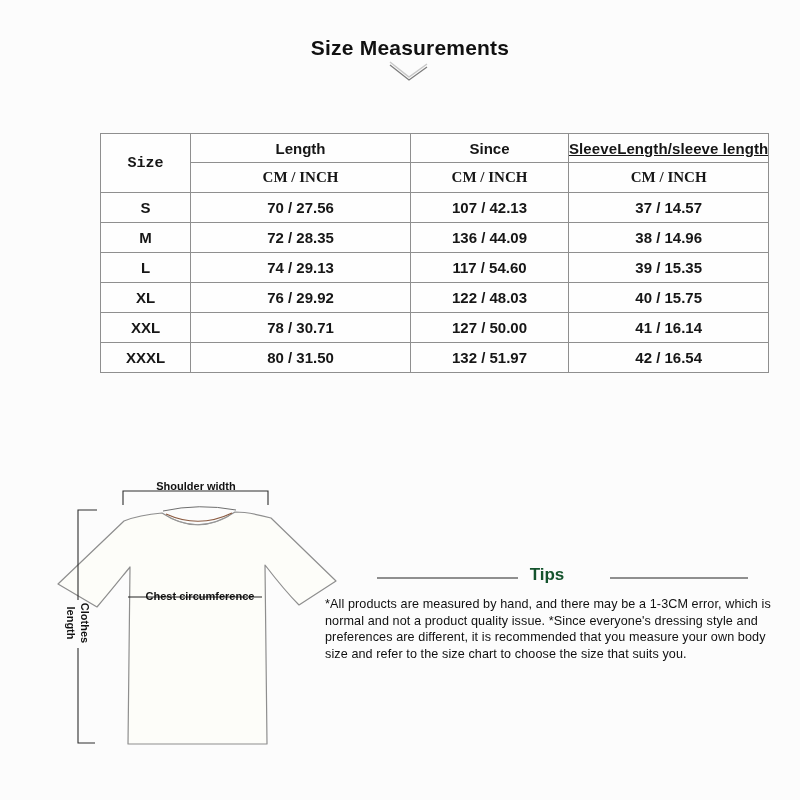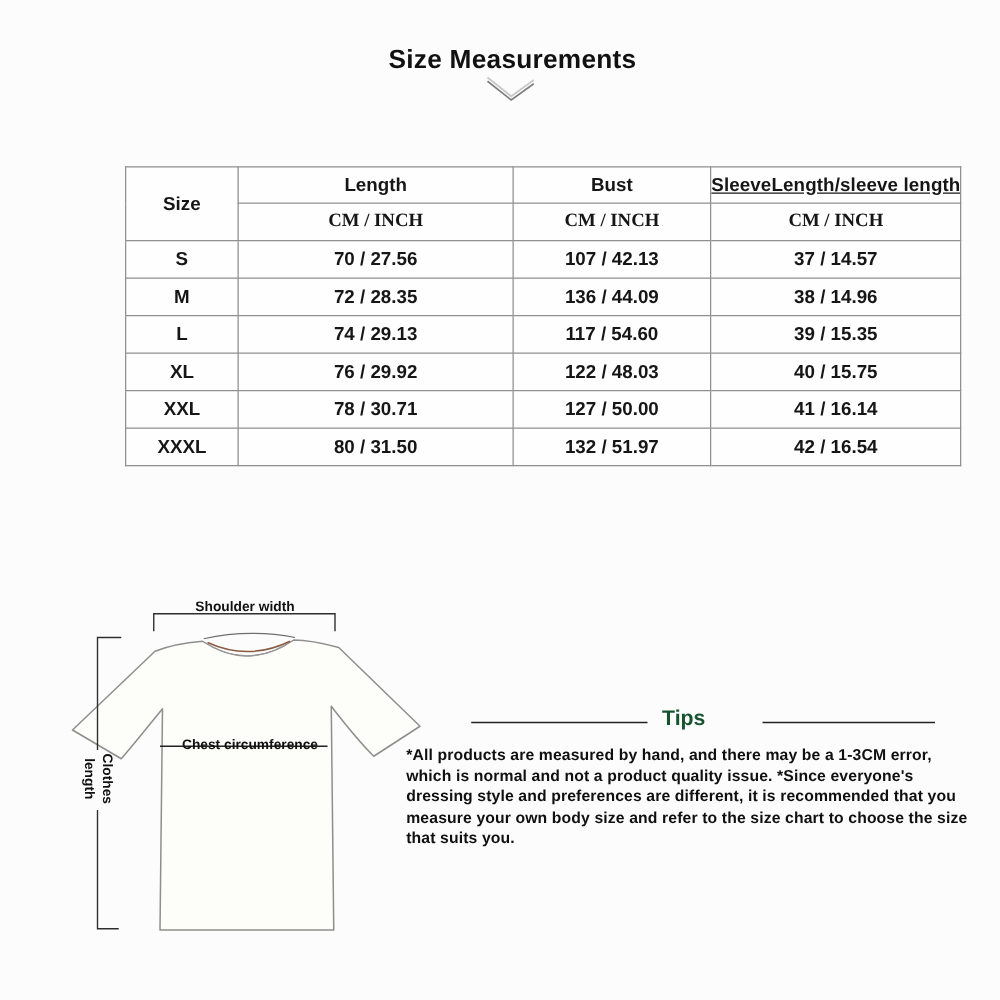--- a/index.html
+++ b/index.html
@@ -43,41 +43,41 @@
   }
   td.col-size  { width: 90px; }
   td.col-len   { width: 220px; }
   td.col-bust  { width: 158px; }
   td.col-slv   { width: 140px; text-decoration: underline; }
   tr.hdr1 td { height: 29px; }
   tr.hdr2 td { height: 30px; font-family: Liberation Serif, serif; }
   tr.datarow td { height: 30px; }
   .hd-accent { font-size: 16px; color: #2e1635; }
   .hd-sleeve { font-size: 11px; color: #15152b; letter-spacing: 0.1px; }
-  .hd-size   { font-size: 15px; color: #111; }
+  .hd-size   { font-size: 15px; color: #111; font-family: Liberation Mono, monospace; }
 
   
   .lbl { font-size: 11px; font-weight: bold; color: #111; text-align: center; }
   .shoulder-lbl { left: 128px; top: 480px; width: 136px; }
   .chest-lbl    { left: 128px; top: 590px; width: 144px; }
   .length-lbl {
     left: 49px; top: 608px; width: 56px; height: 30px;
     transform: rotate(90deg);
     line-height: 14px;
   }
 
   
   .tips-title {
     left: 518px; top: 565px; width: 58px;
     text-align: center;
     font-size: 17px; font-weight: bold; color: #14532d;
   }
   .tips-body {
     left: 325px; top: 596px; width: 458px;
-    font-size: 12.6px; font-weight: bold; color: #101010;
+    font-size: 12.6px; font-weight: normal; color: #101010;
     line-height: 16.6px;
     letter-spacing: 0.1px;
   }
 </style>
 </head>
 <body>
 
 <div class="abs page-title">Size Measurements</div>
 
 <svg class="abs lineart" width="800" height="800" viewBox="0 0 800 800" xmlns="http://www.w3.org/2000/svg">
@@ -111,21 +111,21 @@
   <path d="M377,578 L518,578" fill="none" stroke="#222" stroke-width="1.1"></path>
   <path d="M610,578 L748,578" fill="none" stroke="#222" stroke-width="1.1"></path>
 </svg>
 
 <div class="abs size-table-wrap">
   <table class="size-table">
     <tbody>
         <tr class="hdr1">
       <td class="col-size hd-size" rowspan="2">Size</td>
       <td class="col-len hd-accent">Length</td>
-      <td class="col-bust hd-accent">Bust</td>
+      <td class="col-bust hd-accent">Since</td>
       <td class="col-slv hd-sleeve">SleeveLength/sleeve length</td>
     </tr>
     <tr class="hdr2">
       <td>CM / INCH</td>
       <td>CM / INCH</td>
       <td>CM / INCH</td>
     </tr>
     <tr class="datarow">
       <td>S</td>
       <td>70 / 27.56</td>

